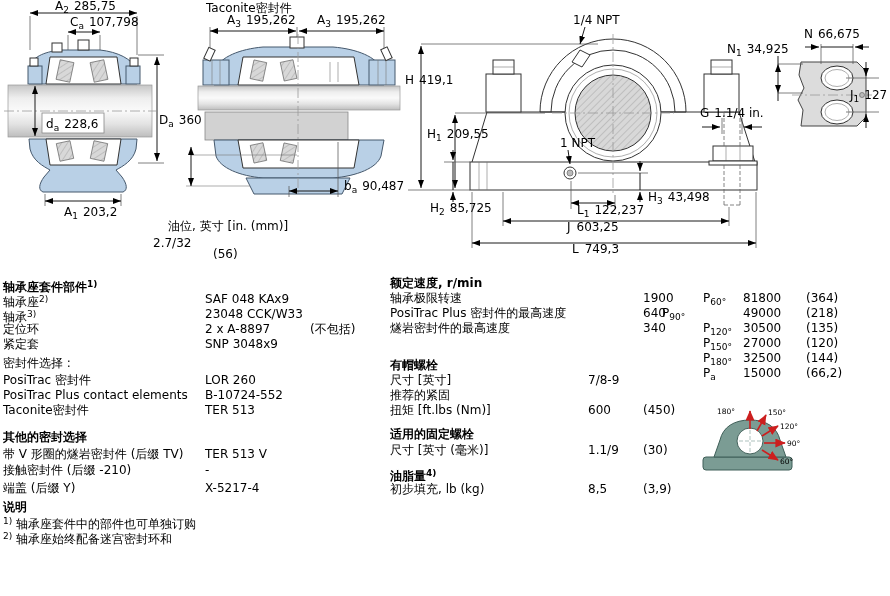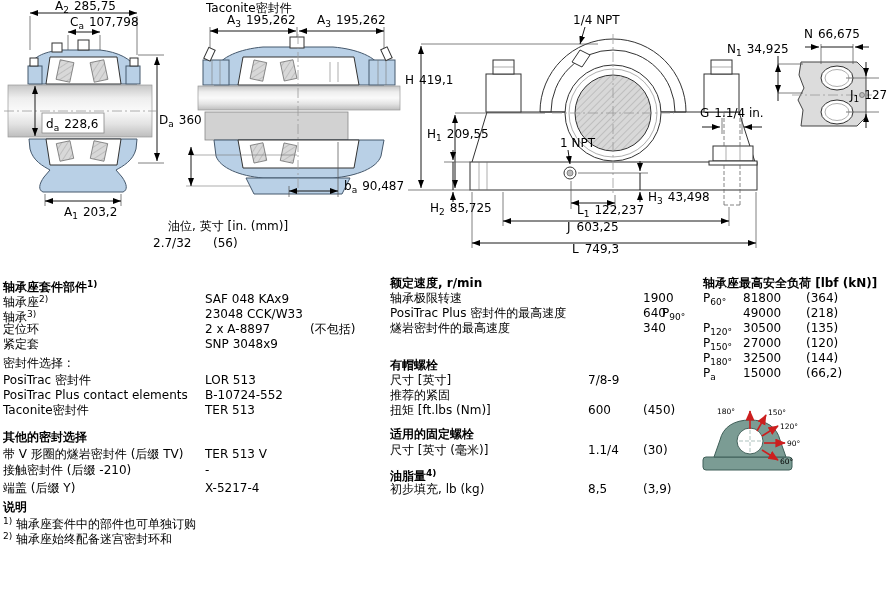--- a/index.html
+++ b/index.html
@@ -256,21 +256,21 @@
       <line class="ext" x1="846" y1="78" x2="879" y2="78"></line>
       <line class="ext" x1="846" y1="112" x2="879" y2="112"></line>
       <line class="dim" x1="866" y1="62" x2="866" y2="76" marker-end="url(#mE)"></line>
       <line class="dim" x1="866" y1="128" x2="866" y2="114" marker-end="url(#mE)"></line>
       <text class="dlbl" x="850" y="99"><tspan>J</tspan><tspan class="sub" dy="3">1</tspan><tspan dy="-3" dx="5">127</tspan></text>
     </g>
   </svg>
 
   <div class="row" style="left:168px;top:219px"><span>油位, 英寸 [in. (mm)]</span></div>
   <div class="row" style="left:153px;top:236px"><span>2.7/32</span></div>
-  <div class="row" style="left:213px;top:236px"><span>(56)</span></div>
+  <div class="row" style="left:213px;top:247px"><span>(56)</span></div>
 
   <div class="row b" style="left:3px;top:277px"><span>轴承座套件部件</span><span class="sp">1)</span></div>
 
   <div class="row" style="left:0;top:292px;width:890px">
     <span class="cell" style="left:3px"><span>轴承座</span><span class="sp">2)</span></span>
     <span class="cell" style="left:205px">SAF 048 KAx9</span>
   </div>
   <div class="row" style="left:0;top:307px;width:890px">
     <span class="cell" style="left:3px"><span>轴承</span><span class="sp">3)</span></span>
     <span class="cell" style="left:205px">23048 CCK/W33</span>
@@ -281,21 +281,21 @@
     <span class="cell" style="left:310px">(不包括)</span>
   </div>
   <div class="row" style="left:0;top:337px;width:890px">
     <span class="cell" style="left:3px">紧定套</span>
     <span class="cell" style="left:205px">SNP 3048x9</span>
   </div>
 
   <div class="row" style="left:3px;top:356px"><span>密封件选择 :</span></div>
   <div class="row" style="left:0;top:373px;width:890px">
     <span class="cell" style="left:3px">PosiTrac 密封件</span>
-    <span class="cell" style="left:205px">LOR 513</span>
+    <span class="cell" style="left:205px">LOR 260</span>
   </div>
   <div class="row" style="left:0;top:388px;width:890px">
     <span class="cell" style="left:3px">PosiTrac Plus contact elements</span>
     <span class="cell" style="left:205px">B-10724-552</span>
   </div>
   <div class="row" style="left:0;top:403px;width:890px">
     <span class="cell" style="left:3px">Taconite密封件</span>
     <span class="cell" style="left:205px">TER 513</span>
   </div>
 
@@ -340,32 +340,31 @@
   <div class="row" style="left:390px;top:388px">推荐的紧固</div>
   <div class="row" style="left:0;top:403px;width:890px">
     <span class="cell" style="left:390px">扭矩 [ft.lbs (Nm)]</span>
     <span class="cell" style="left:588px">600</span>
     <span class="cell" style="left:643px">(450)</span>
   </div>
 
   <div class="row b" style="left:390px;top:427px">适用的固定螺栓</div>
   <div class="row" style="left:0;top:443px;width:890px">
     <span class="cell" style="left:390px">尺寸 [英寸 (毫米)]</span>
-    <span class="cell" style="left:588px">1.1/4</span>
+    <span class="cell" style="left:588px">1.1/9</span>
     <span class="cell" style="left:643px">(30)</span>
   </div>
 
   <div class="row b" style="left:390px;top:466px"><span>油脂量</span><span class="sp">4)</span></div>
   <div class="row" style="left:0;top:482px;width:890px">
     <span class="cell" style="left:390px">初步填充, lb (kg)</span>
     <span class="cell" style="left:588px">8,5</span>
     <span class="cell" style="left:643px">(3,9)</span>
   </div>
 
-  <div class="row b" style="left:703px;top:276px">轴承座最高安全负荷 [lbf (kN)]</div>
   <div class="row" style="left:0;top:291px;width:890px">
     <span class="cell" style="left:703px"><span>P</span><span class="sb">60°</span></span>
     <span class="cell" style="left:743px">81800</span>
     <span class="cell" style="left:806px">(364)</span>
   </div>
   <div class="row" style="left:0;top:306px;width:890px">
     <span class="cell" style="left:662px"><span>P</span><span class="sb">90°</span></span>
     <span class="cell" style="left:743px">49000</span>
     <span class="cell" style="left:806px">(218)</span>
   </div>

